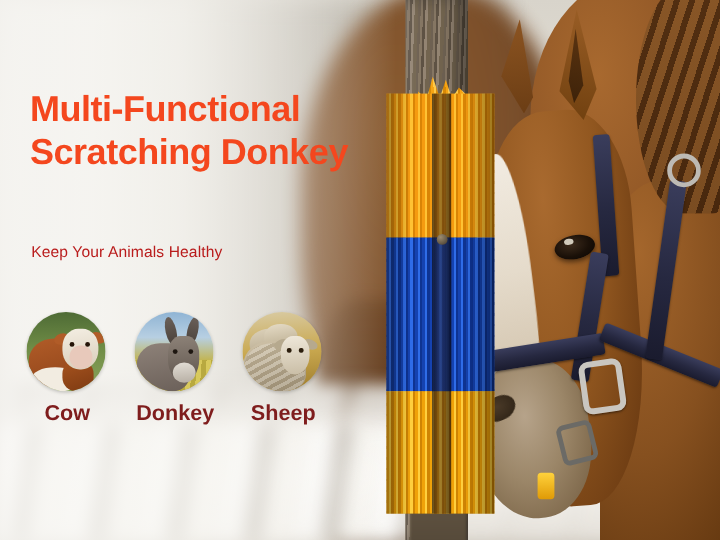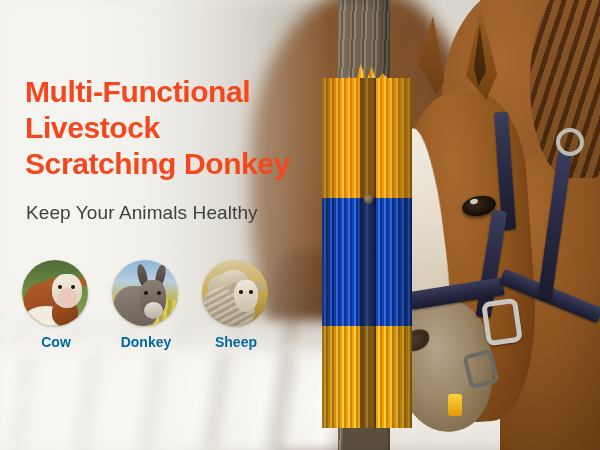--- a/index.html
+++ b/index.html
@@ -273,35 +273,35 @@
 
   .headline{
     position:absolute;left:25px;top:74px;width:320px;
     font-size:30px;line-height:36px;font-weight:bold;
     letter-spacing:-.4px;color:#f4471e;
   }
   .headline div{white-space:nowrap;}
 
   .subhead{
     position:absolute;left:26px;top:202px;
-    font-size:19px;color:#404040;letter-spacing:.1px;
+    font-size:13px;color:#b91c1c;letter-spacing:.1px;
   }
 
   .animals{
     position:absolute;left:22px;top:260px;width:290px;
     display:flex;gap:22px;
   }
   .animal{width:68px;text-align:center;}
   .avatar{
     width:66px;height:66px;border-radius:50%;
     overflow:hidden;position:relative;
     box-shadow:0 1px 3px rgba(0,0,0,.22);
   }
   .animal-label{
-    margin-top:8px;font-size:14px;font-weight:bold;color:#0369a1;
+    margin-top:8px;font-size:18px;font-weight:bold;color:#7f1d1d;
   }
 
   
   .cow-bg{position:absolute;inset:0;background:linear-gradient(180deg,#4e6b35 0%,#6f8c46 45%,#8aa55c 100%);}
   .cow-body{position:absolute;left:2px;top:22px;width:46px;height:40px;border-radius:46% 40% 30% 34%;background:linear-gradient(165deg,#b15c28,#8e4319);}
   .cow-belly{position:absolute;left:4px;top:46px;width:40px;height:20px;border-radius:50% 50% 40% 40%;background:#f2ece1;}
   .cow-head{position:absolute;left:30px;top:14px;width:30px;height:34px;border-radius:44% 44% 48% 48%;background:linear-gradient(170deg,#f4eee3,#d8cdb9);}
   .cow-face{position:absolute;left:36px;top:28px;width:19px;height:19px;border-radius:48%;background:#e8c9bb;}
   .cow-ear-l{position:absolute;left:23px;top:18px;width:13px;height:9px;border-radius:50%;background:#b15c28;transform:rotate(-18deg);}
   .cow-ear-r{position:absolute;left:53px;top:17px;width:13px;height:9px;border-radius:50%;background:#b15c28;transform:rotate(20deg);}
@@ -389,21 +389,20 @@
       <div class="brush-shade"></div>
     </div>
   </div>
 
   <div class="left-wash"></div>
 
   <div class="content">
 
     <div class="headline">
       <div>Multi-Functional</div>
-      <div>Livestock</div>
       <div>Scratching Donkey</div>
     </div>
 
     <div class="subhead">Keep Your Animals Healthy</div>
 
     <div class="animals">
 
       <div class="animal">
         <div class="avatar">
           <div class="cow-bg"></div>

